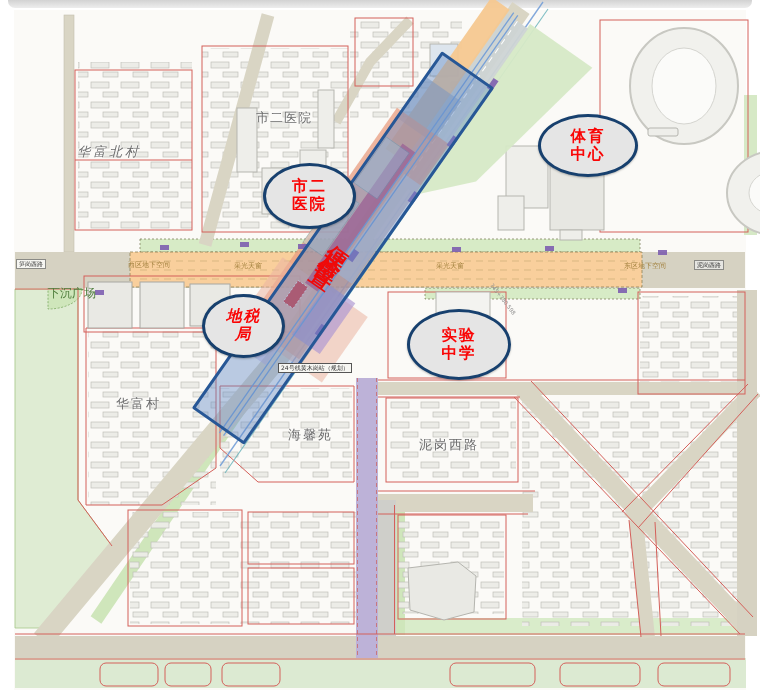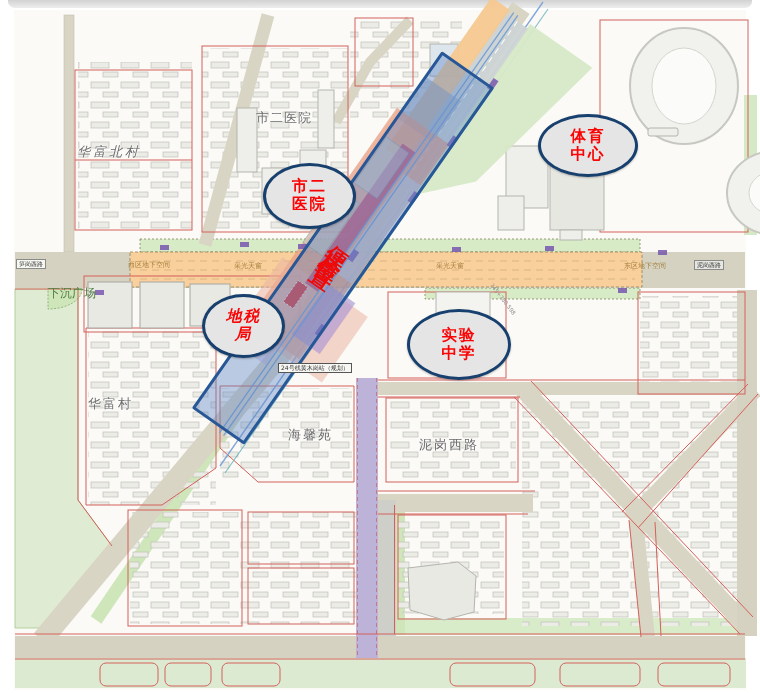--- a/index.html
+++ b/index.html
@@ -185,21 +185,21 @@
       <rect x="658" y="250" width="9" height="5"></rect>
     </g>
   </svg>
 
   <div class="band">
     <div class="band-text">便桥位置</div>
   </div>
 
   <div class="lbl" style="left:256px;top:109px;letter-spacing:1px;text-align:center;">市二医院</div>
   <div class="lbl" style="left:77px;top:143px;letter-spacing:3px;font-style:italic;">华富北村</div>
-  <div class="lbl" style="left:88px;top:395px;">华富村</div>
+  <div class="lbl" style="left:116px;top:395px;">华富村</div>
   <div class="lbl" style="left:288px;top:426px;">海馨苑</div>
   <div class="lbl" style="left:419px;top:436px;">泥岗西路</div>
 
   <div class="tinybox" style="left:16px;top:259px;">笋岗西路</div>
   <div class="tiny" style="left:128px;top:262px;">西区地下空间</div>
   <div class="tiny" style="left:234px;top:263px;">采光天窗</div>
   <div class="tiny" style="left:436px;top:263px;">采光天窗</div>
   <div class="tiny" style="left:596px;top:263px;margin-left:28px;">东区地下空间</div>
   <div class="tinybox" style="left:694px;top:260px;background:#e6e6e2;">泥岗西路</div>
   <div class="greenlbl" style="left:48px;top:287px;">下沉广场</div>

